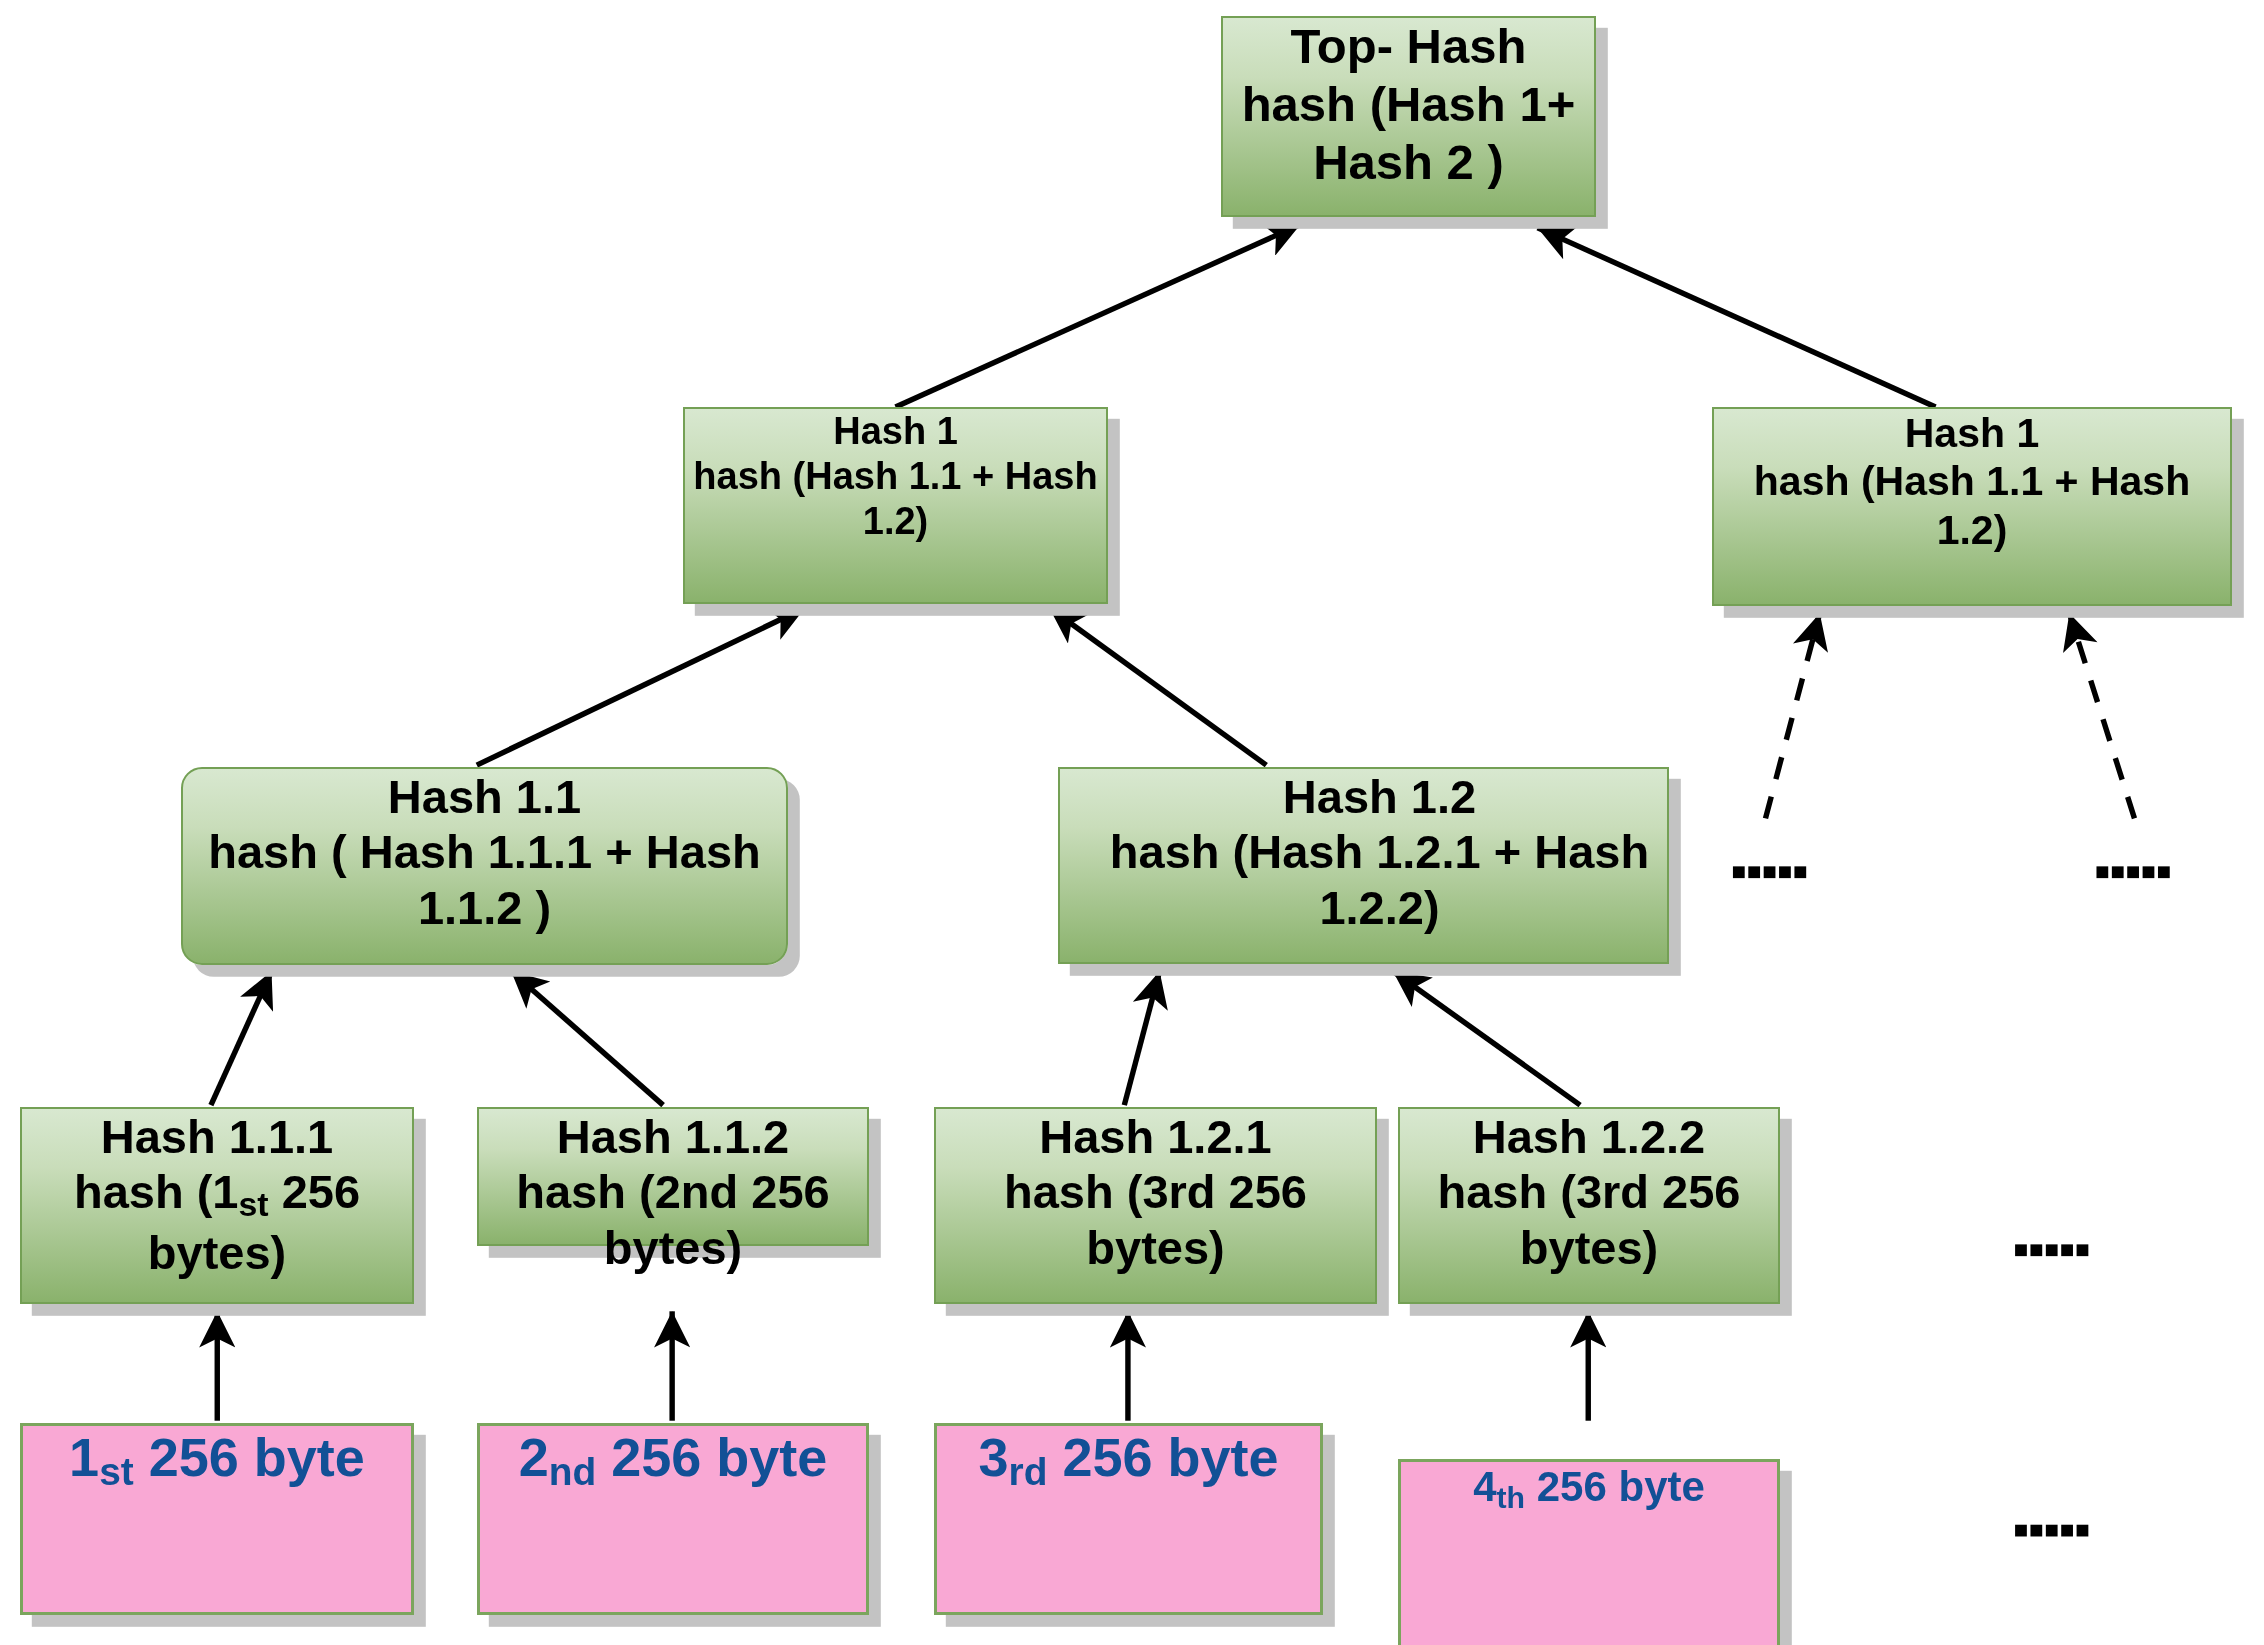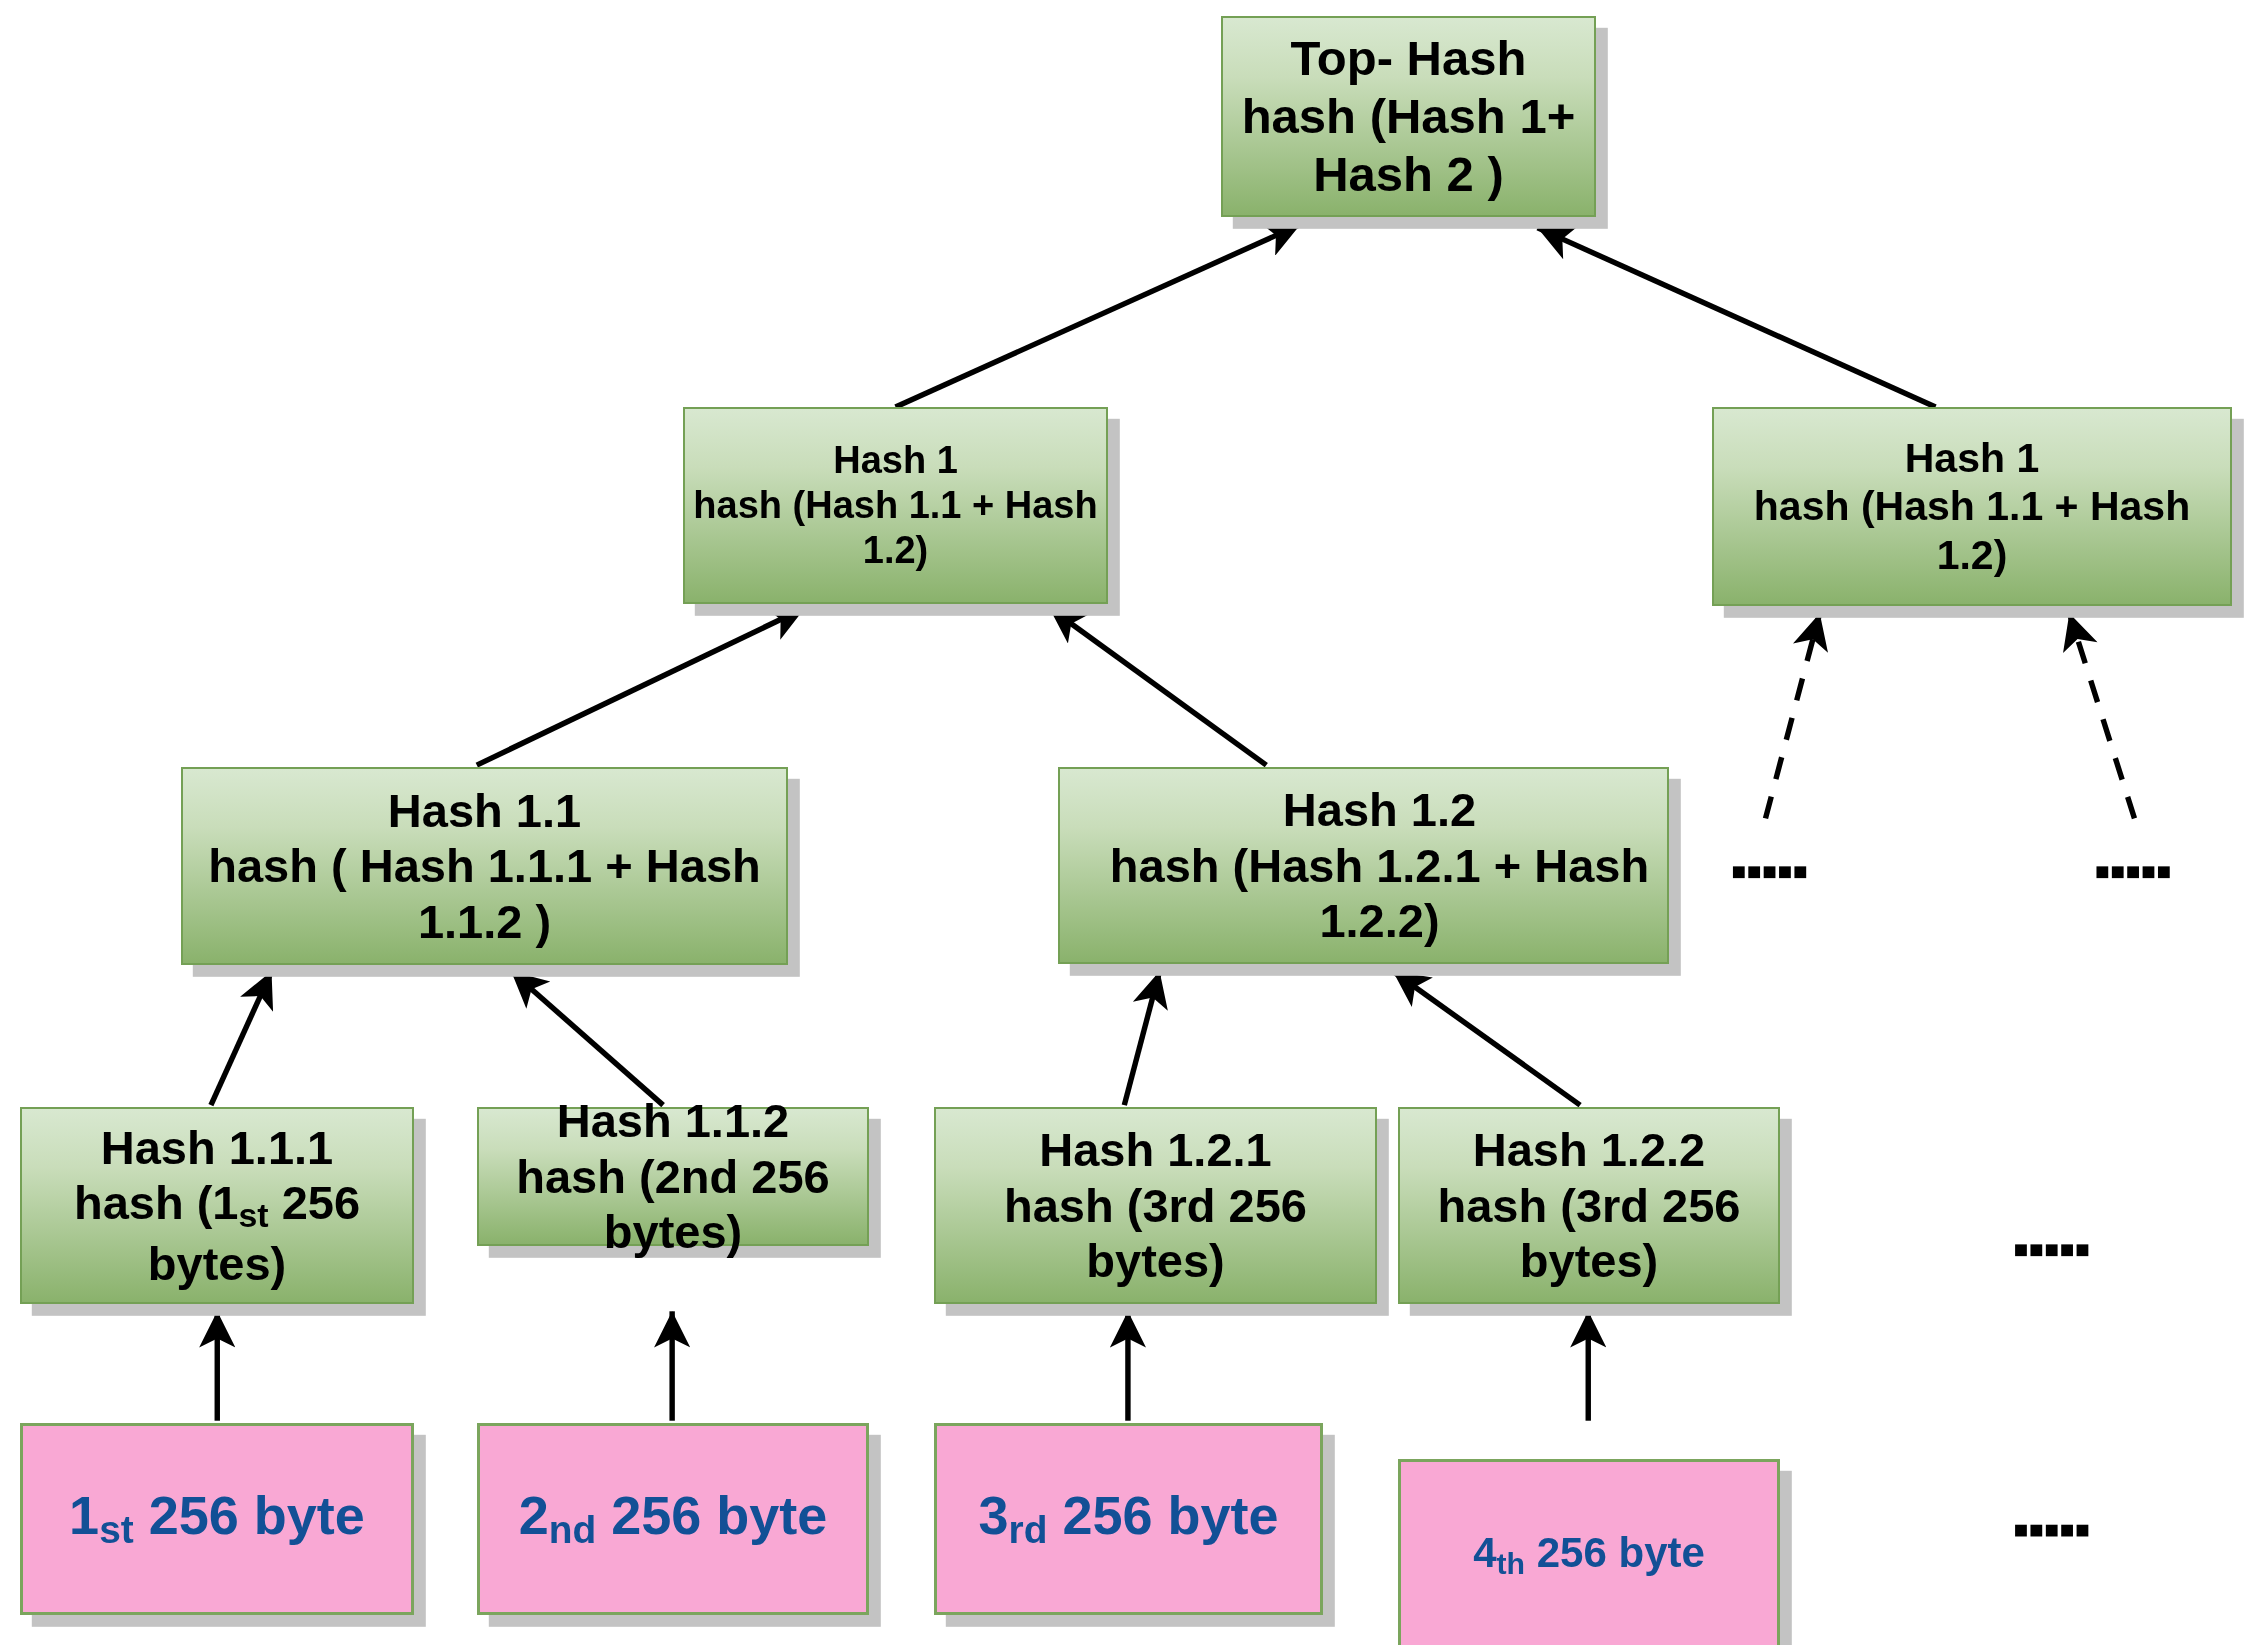--- a/index.html
+++ b/index.html
@@ -9,21 +9,21 @@
     background:#ffffff;
     overflow:hidden;
     font-family:"Liberation Sans", sans-serif;
   }
   #edges-svg{position:absolute;left:0;top:0;width:100%;height:100%;}
   #nodes-layer{position:absolute;left:0;top:0;width:100%;height:100%;pointer-events:none;}
   .node{
     position:absolute;
     box-sizing:border-box;
     display:flex;flex-direction:column;
-    justify-content:center;align-items:center;
+    align-items:center;
     text-align:center;
     font-weight:bold;
     line-height:1.18;
     letter-spacing:0;
   }
   .node.hash{
     border:2.7px solid #74a055;
     background:linear-gradient(to bottom,#d8e8d0 0%,#c9ddba 30%,#8ab26c 100%);
     color:#000000;
     box-shadow:11.8px 11.8px 0 #c3c3c3;
@@ -99,21 +99,21 @@
       <div class="node hash" style="left: 683px; top: 407px; width: 425px; height: 197px; font-size: 38px;">
         <div class="line"><span>Hash 1</span></div>
         <div class="line"><span>hash (Hash 1.1 + Hash</span></div>
         <div class="line"><span>1.2)</span></div>
       </div>
       <div class="node hash" style="left: 1712px; top: 407px; width: 520px; height: 199px; font-size: 41px;">
         <div class="line"><span>Hash 1</span></div>
         <div class="line"><span>hash (Hash 1.1 + Hash</span></div>
         <div class="line"><span>1.2)</span></div>
       </div>
-      <div class="node hash" style="left: 181px; top: 767px; width: 607px; height: 198px; font-size: 47px;">
+      <div class="node hash" style="left: 181px; top: 767px; width: 607px; height: 198px; font-size: 47px; border-radius: 21px;">
         <div class="line"><span>Hash 1.1</span></div>
         <div class="line"><span>hash ( Hash 1.1.1 + Hash</span></div>
         <div class="line"><span>1.1.2 )</span></div>
       </div>
       <div class="node hash" style="left: 1058px; top: 767px; width: 611px; height: 197px; font-size: 47px; padding-left: 32px;">
         <div class="line"><span>Hash 1.2</span></div>
         <div class="line"><span>hash (Hash 1.2.1 + Hash</span></div>
         <div class="line"><span>1.2.2)</span></div>
       </div>
       <div class="node hash" style="left: 20px; top: 1107px; width: 394px; height: 197px; font-size: 47px;">

